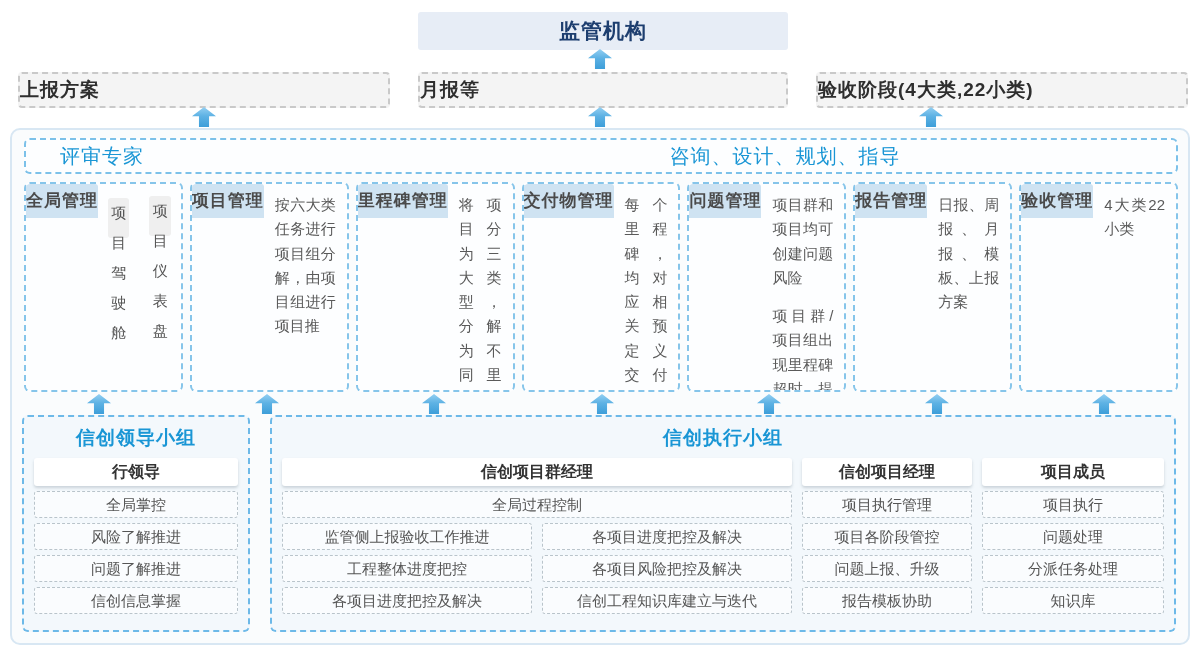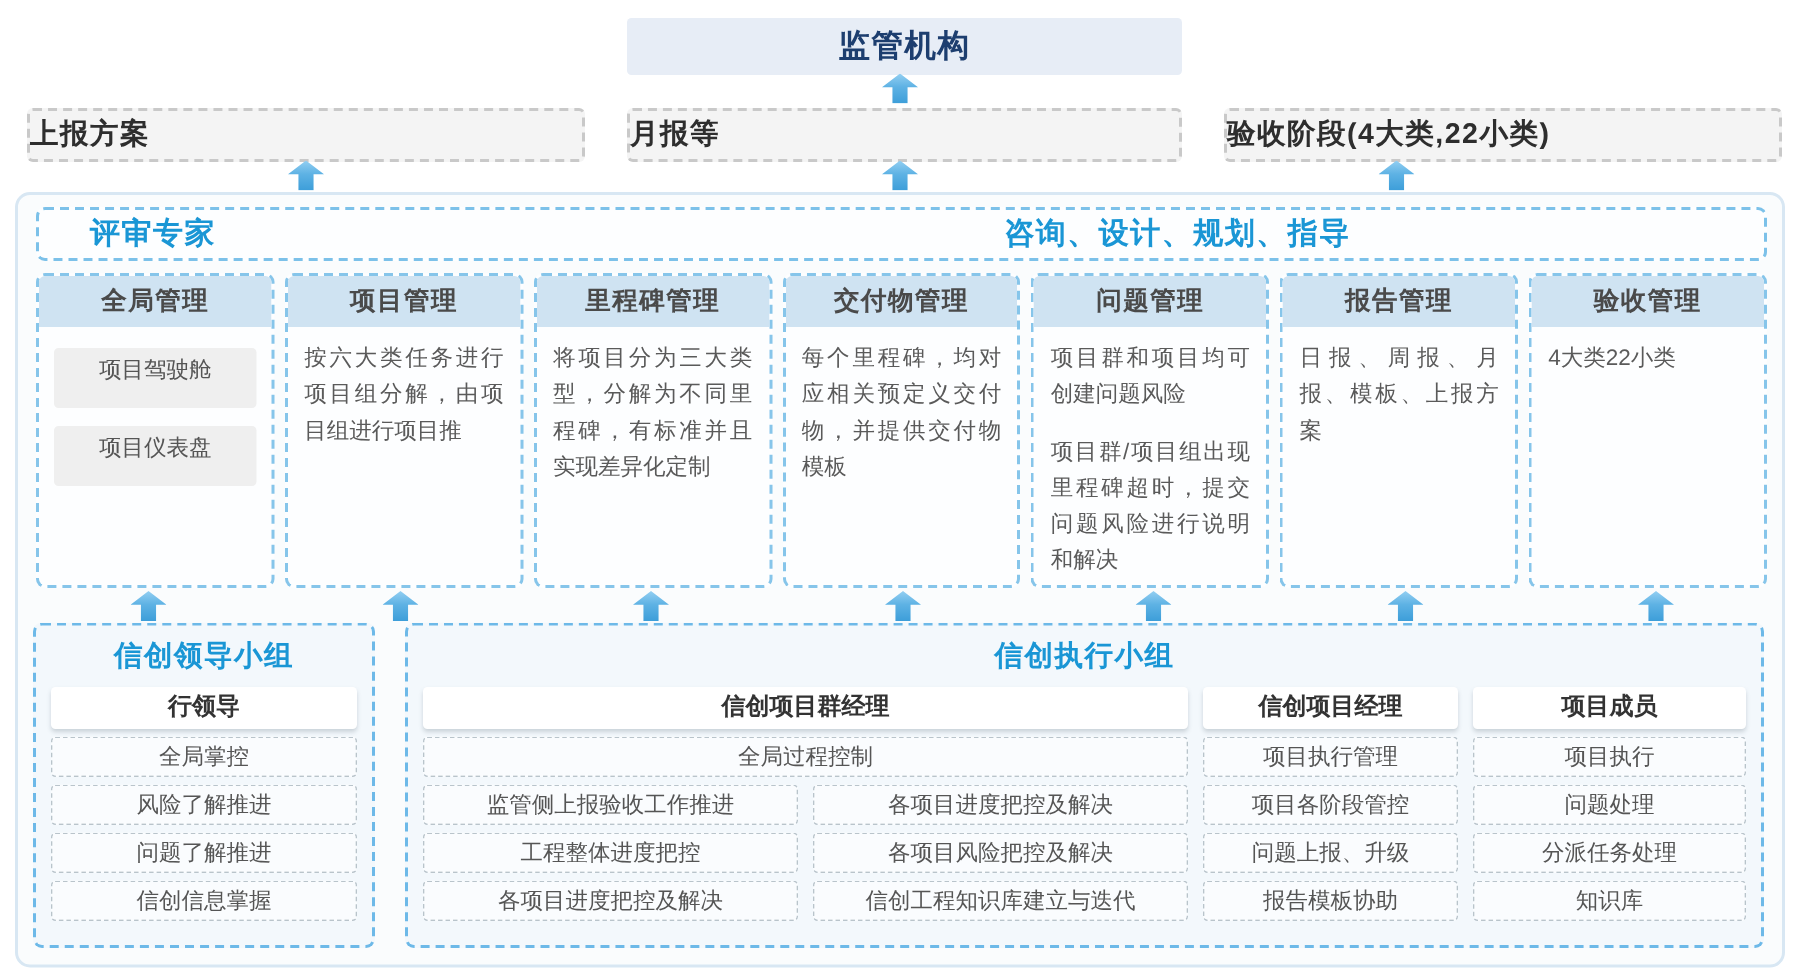--- a/index.html
+++ b/index.html
@@ -33,31 +33,31 @@
   .panel {
     position:absolute; left:10px; top:128px; width:1180px; height:517px;
     background:#fafcfd; border:2px solid #d8e7f3; border-radius:10px;
   }
   .headerbar {
     position:absolute; left:12px; top:8px; width:1154px; height:36px;
     background:#fdfeff; border:2px dashed #7cc1e9; border-radius:6px;
   }
   .headerbar .h-label {
     position:absolute; top:0; line-height:32px;
-    font-size:20px; font-weight:bold; color:#1a96d5; letter-spacing:1px; white-space:nowrap;
+    font-size:20px; font-weight:normal; color:#1a96d5; letter-spacing:1px; white-space:nowrap;
   }
   .h-left { left:34px; }
   .h-right { left:66%; transform:translateX(-50%); }
   .cols {
     position:absolute; left:12px; top:52px; width:1154px; height:210px;
     display:flex; gap:7px;
   }
   .col {
     flex:1; border:2px dashed #86c5ea; border-radius:6px; background:#fdfeff;
-    display:flex; flex-direction:column; overflow:hidden;
+    display:flex; flex-direction:row; overflow:hidden;
   }
   .col-h {
     flex:none; height:34px; background:#cfe3f2; border-radius:3px 3px 0 0;
     text-align:center; line-height:34px;
     font-size:17px; font-weight:bold; color:#4a4a4a; letter-spacing:1px;
   }
   .col-b {
     padding:9px 11px 6px; font-size:15px; color:#5a5a5a;
     line-height:1.62; text-align:justify; text-justify:inter-ideograph;
   }

